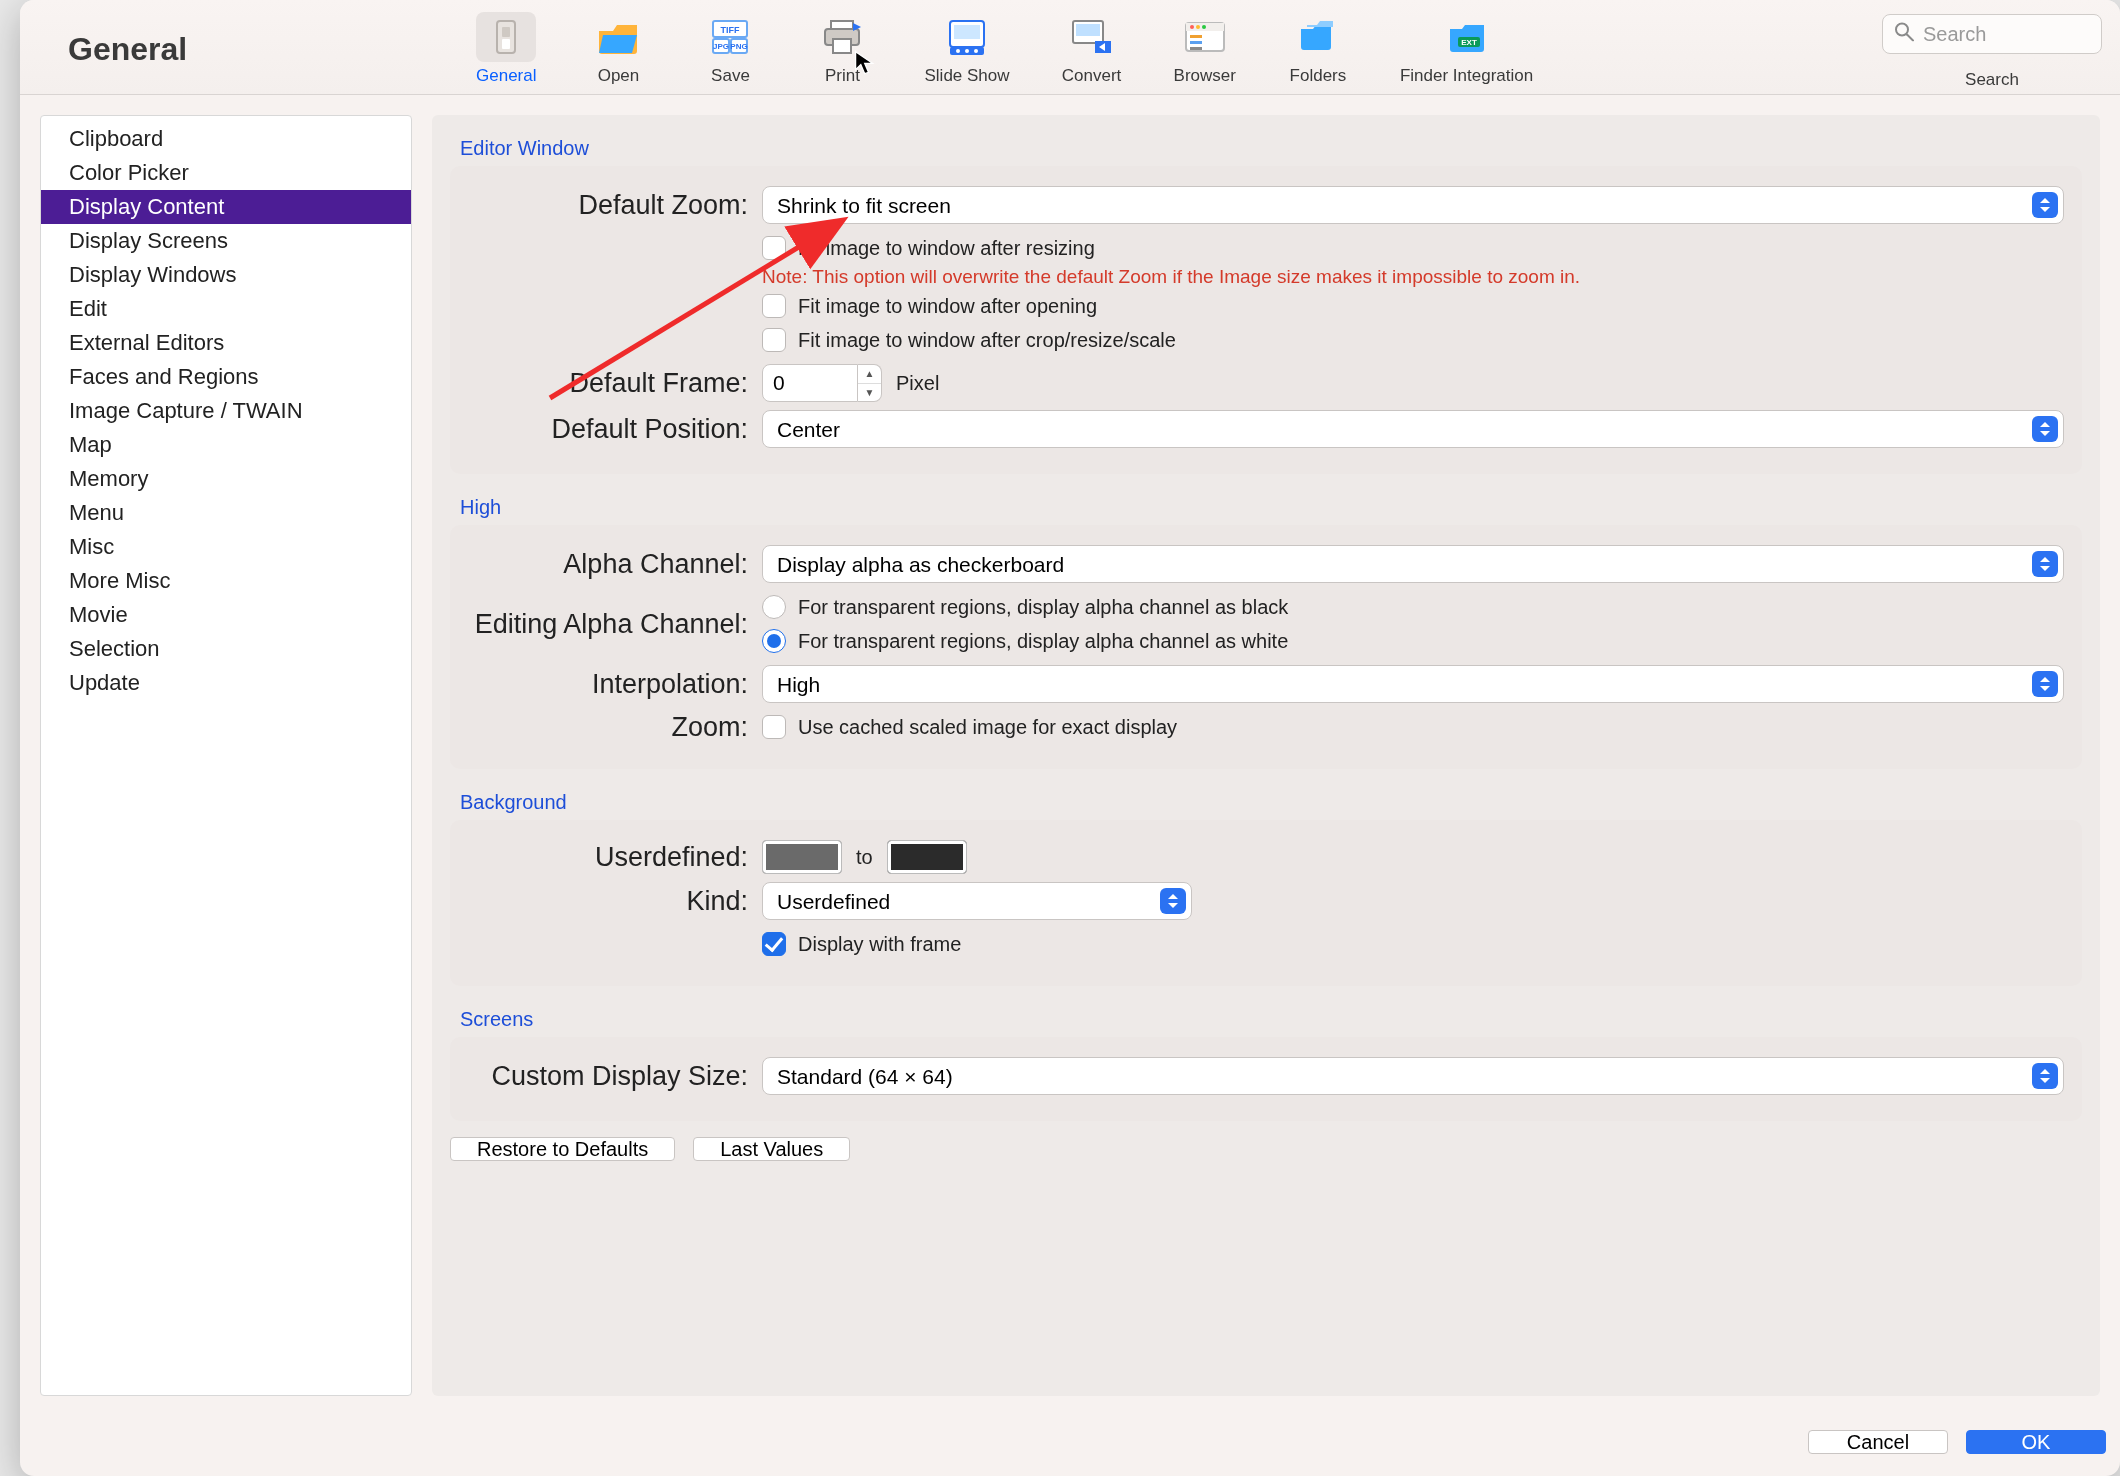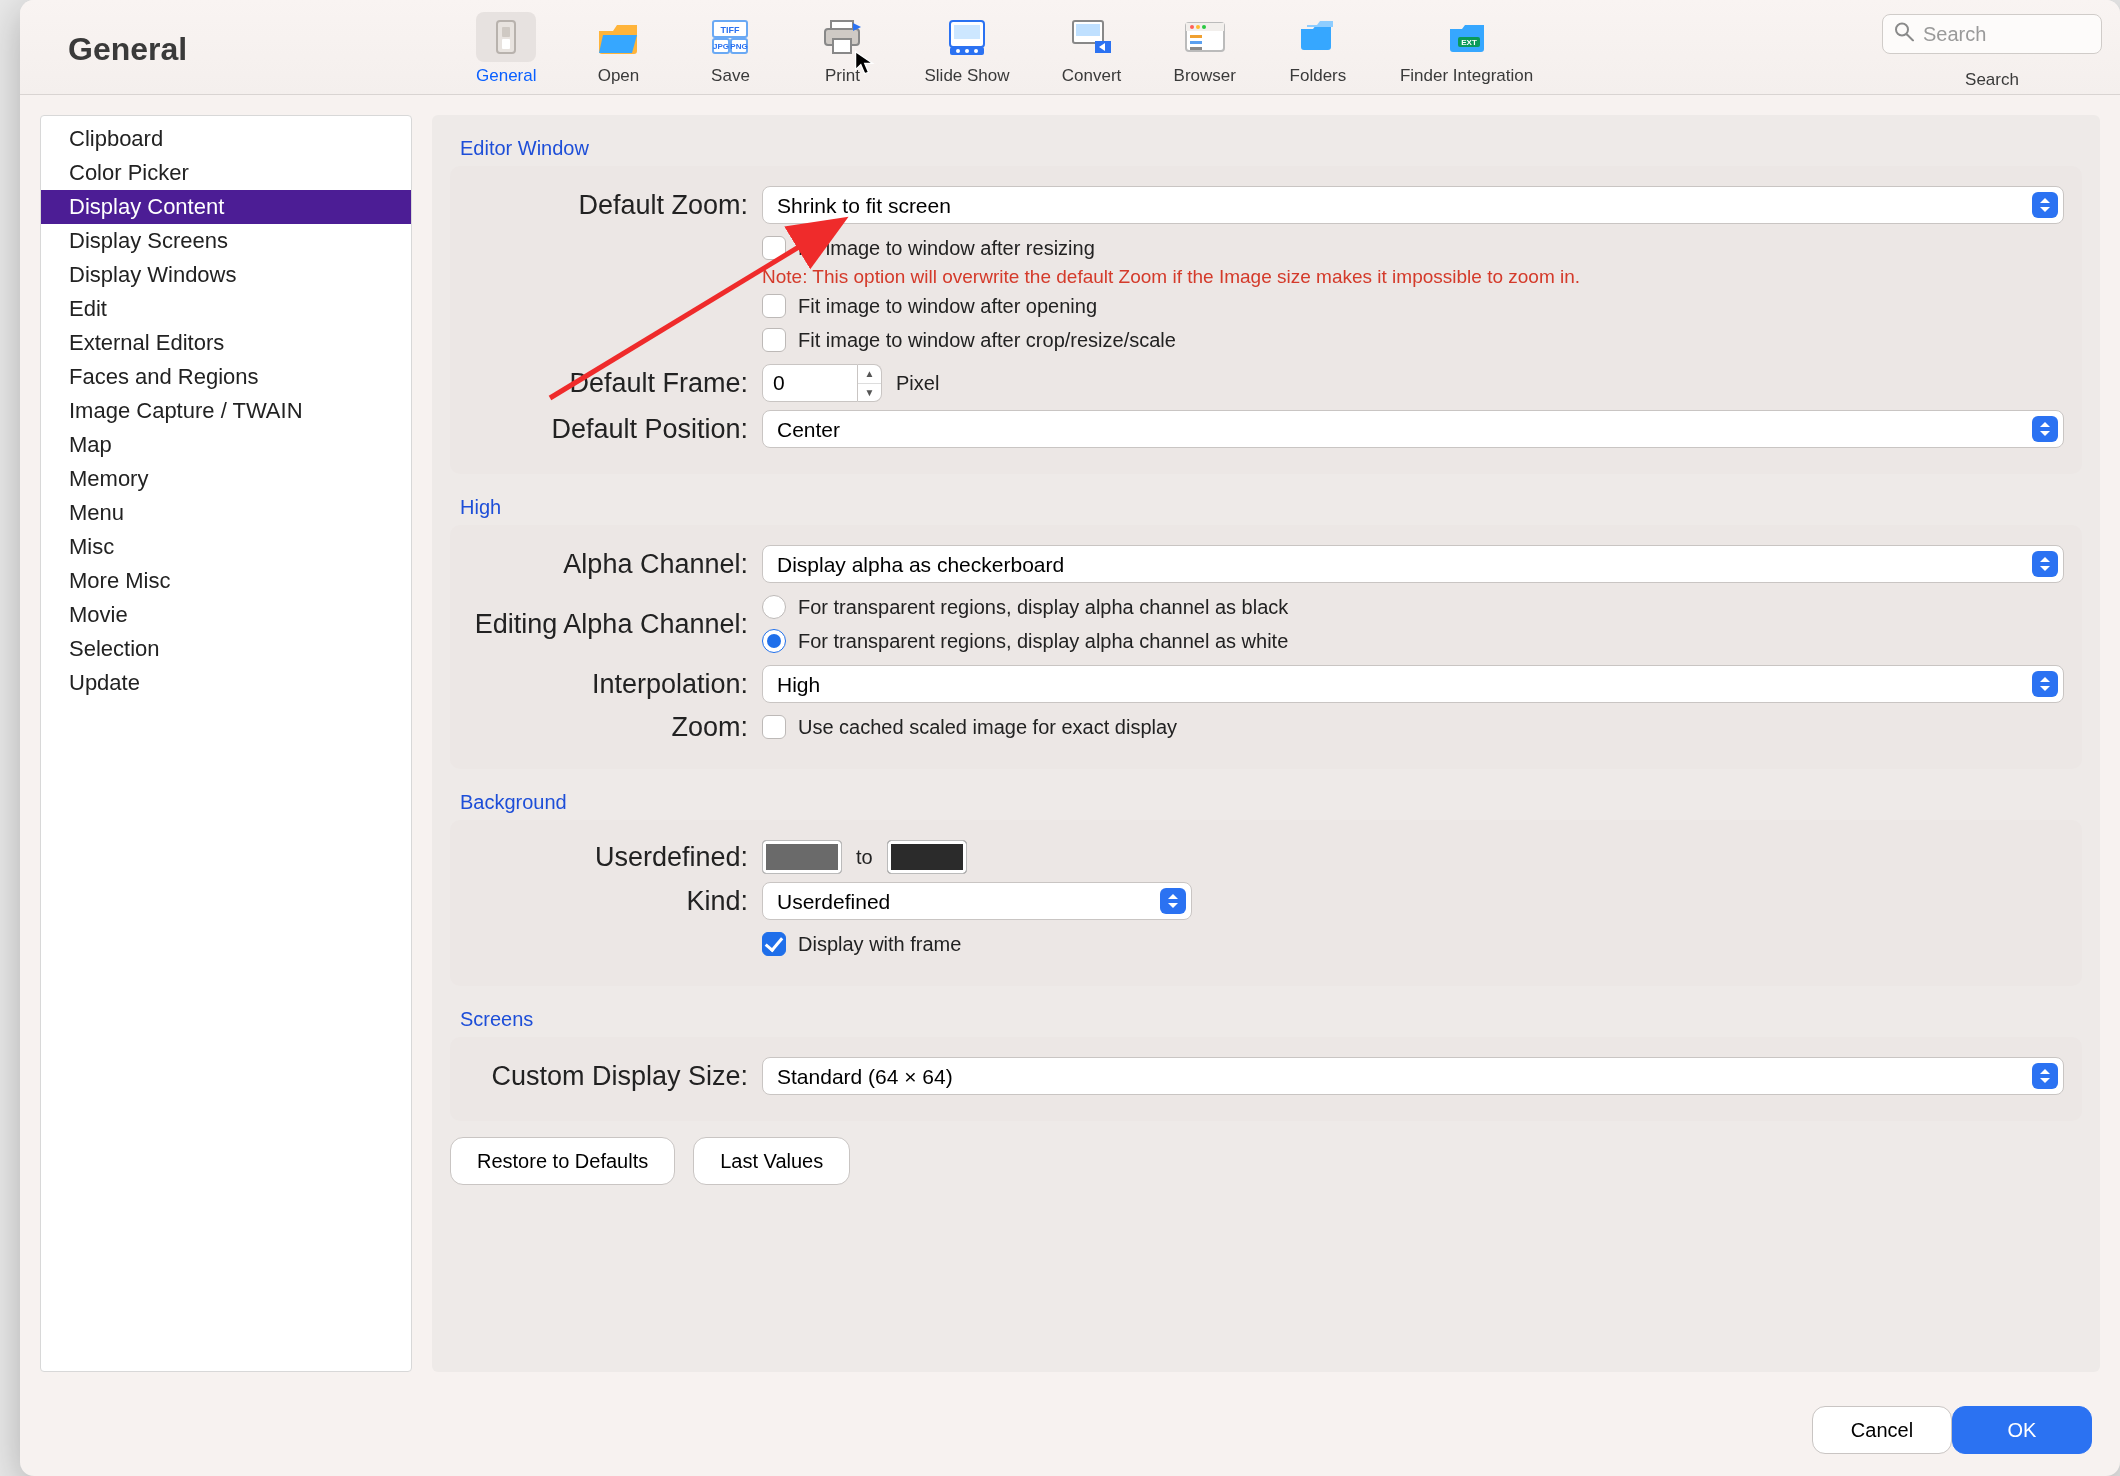--- a/index.html
+++ b/index.html
@@ -173,22 +173,22 @@
   .stepper input{width:96px;height:38px;border:1px solid #c9c5c3;border-radius:8px 0 0 8px;text-align:left;padding:0 10px;font-size:21px;background:#fff;}
   .stepper .spin{width:24px;height:38px;border:1px solid #c9c5c3;border-left:none;border-radius:0 8px 8px 0;display:flex;flex-direction:column;background:#fff;}
   .stepper .spin div{flex:1;display:flex;align-items:center;justify-content:center;font-size:10px;color:#555;cursor:pointer;}
   .stepper .spin div:first-child{border-bottom:1px solid #ddd;}
 
   .swatch{width:80px;height:34px;border:1px solid #bbb;border-radius:4px;display:inline-block;cursor:pointer;box-shadow:inset 0 0 0 3px #fff;}
   .swatch.dark{background:#6a6a6a;}
   .swatch.black{background:#2b2b2b;}
 
   .btm-buttons{display:flex;gap:18px;padding:16px 18px 12px;}
-  .btn{height:48px;padding:0 26px;border:1px solid #c9c5c3;border-radius:13px;background:#fff;font-size:20px;cursor:pointer;}
-  .footer{display:flex;justify-content:flex-end;padding:14px 28px 22px;}
+  .btn{height:24px;padding:0 26px;border:1px solid #c9c5c3;border-radius:4px;background:#fff;font-size:20px;cursor:pointer;}
+  .footer{display:flex;justify-content:flex-end;gap:18px;padding:14px 14px 22px;}
   .btn.primary{background:#2b72f2;border-color:#2b72f2;color:#fff;min-width:140px;}
   .btn.secondary{min-width:140px;}
 
   
   .arrow-annot{position:absolute;pointer-events:none;}
 
   
   .ic{width:46px;height:40px;}
 </style>
 </head>

